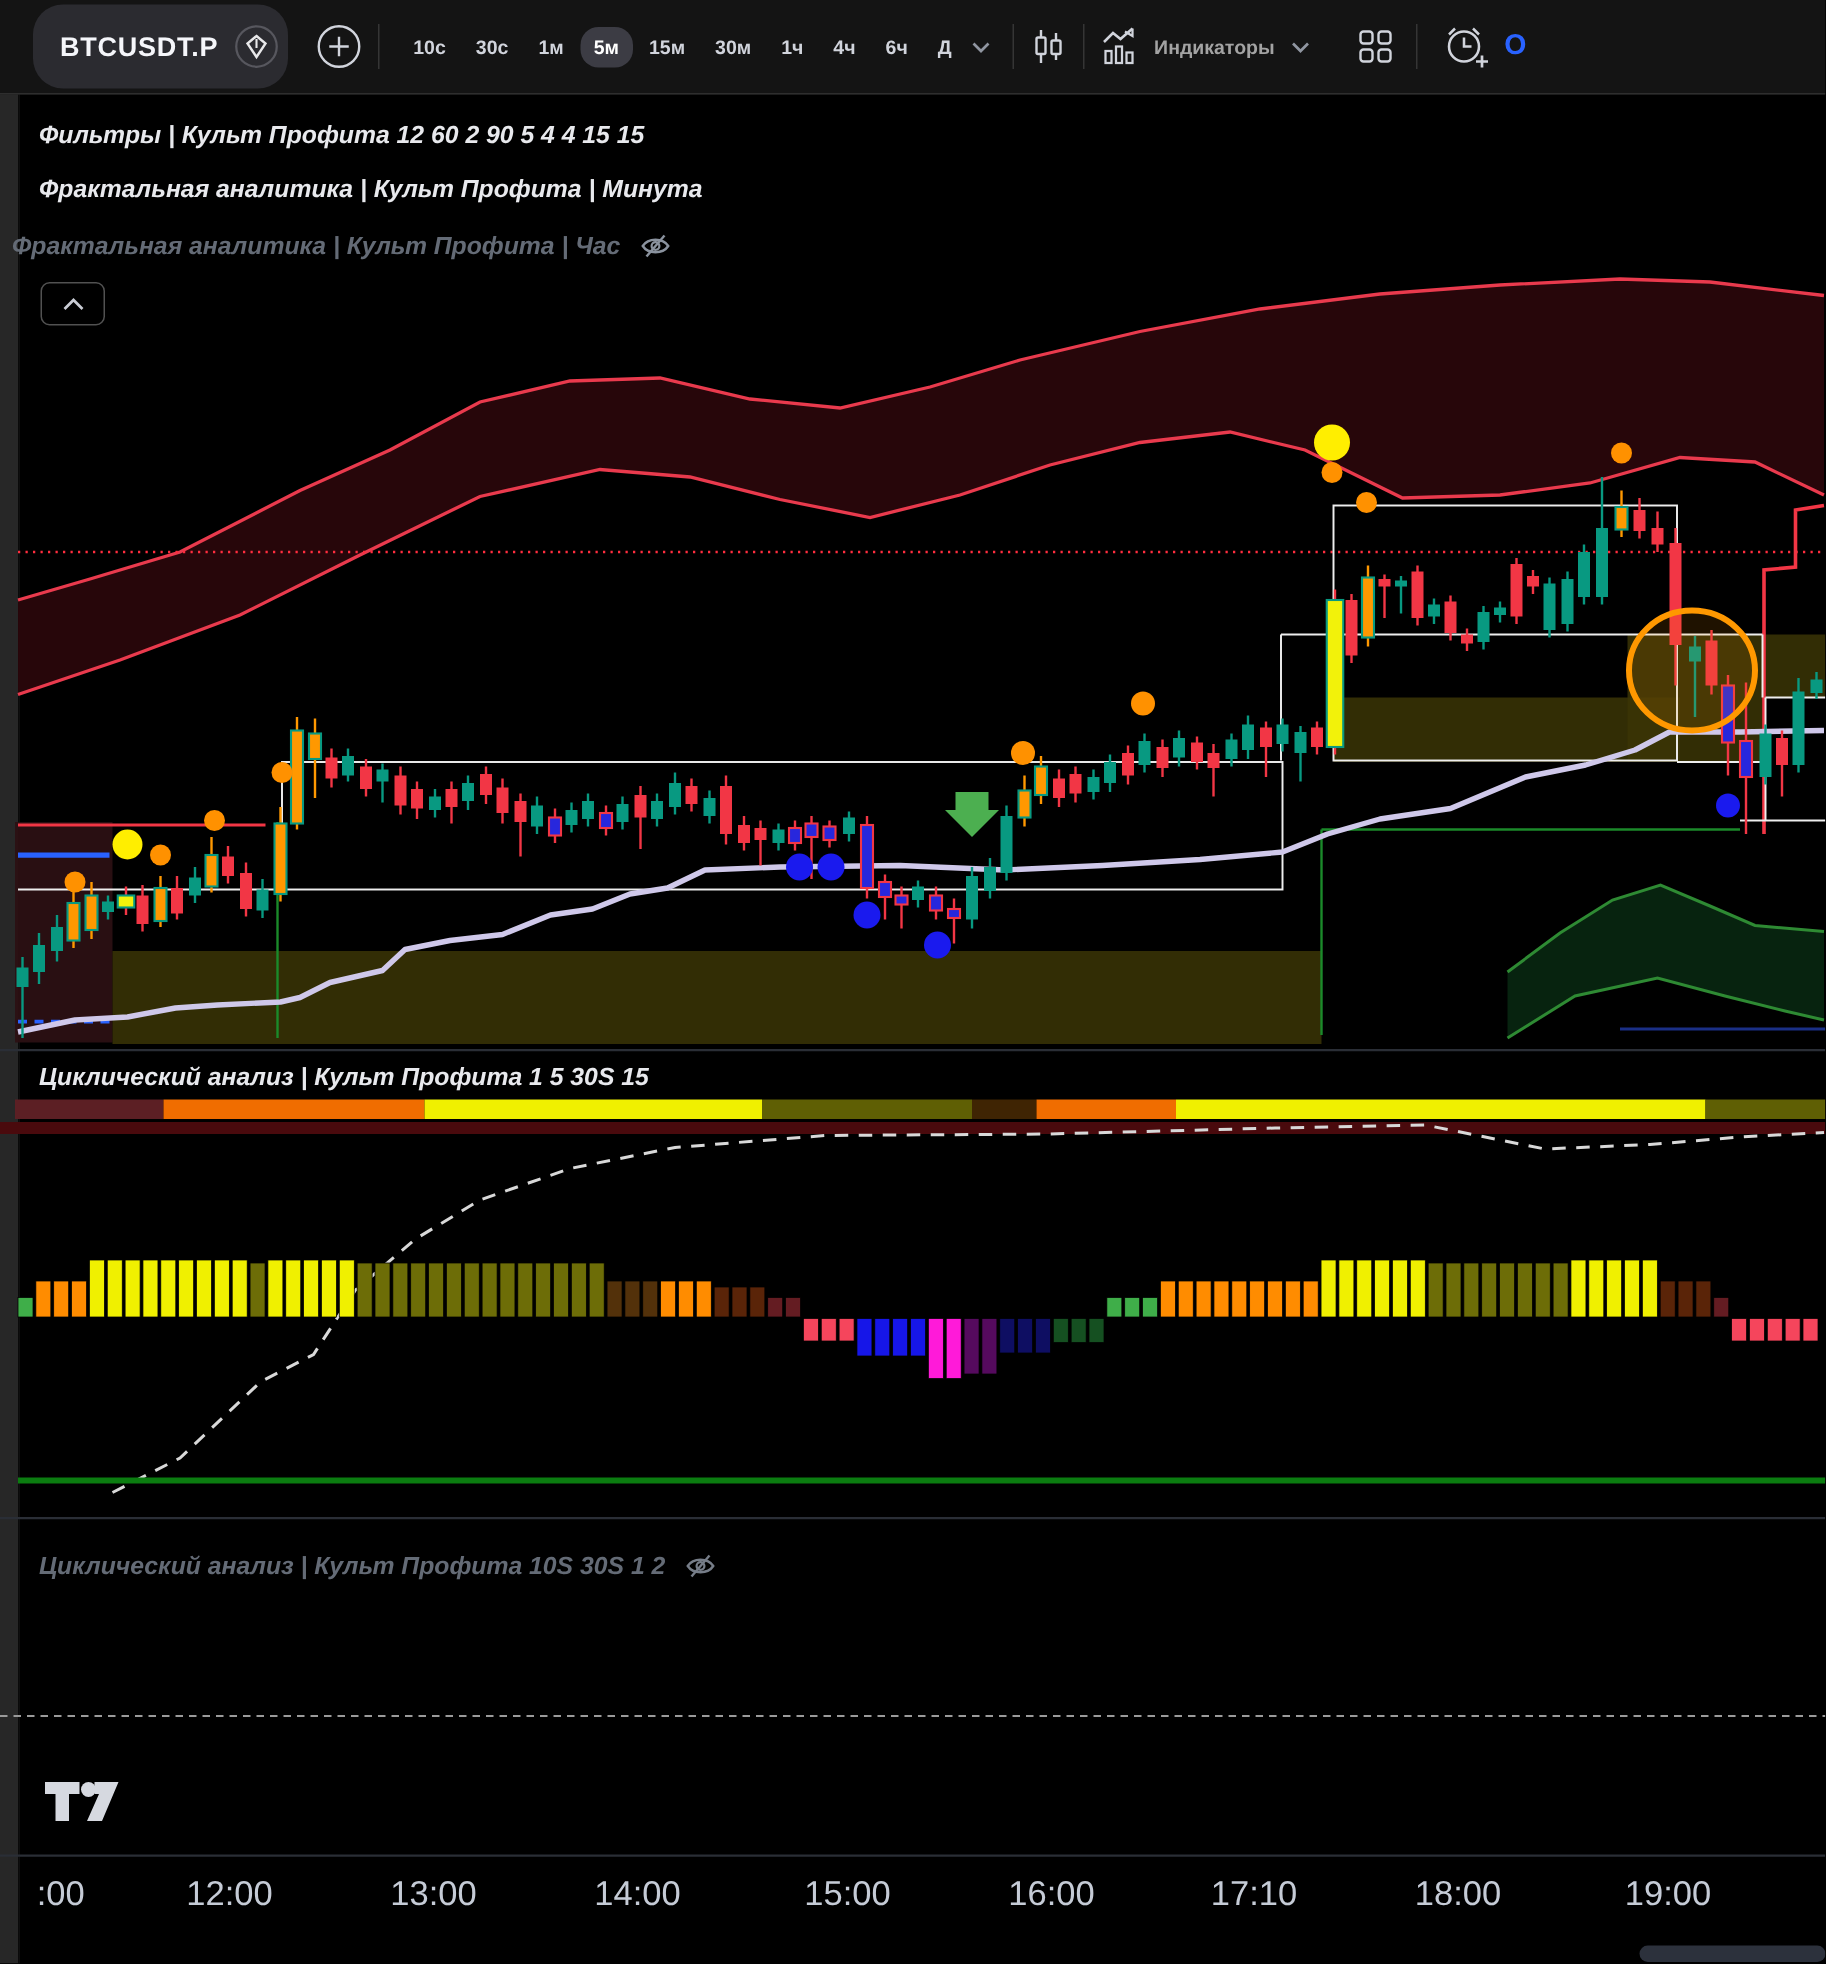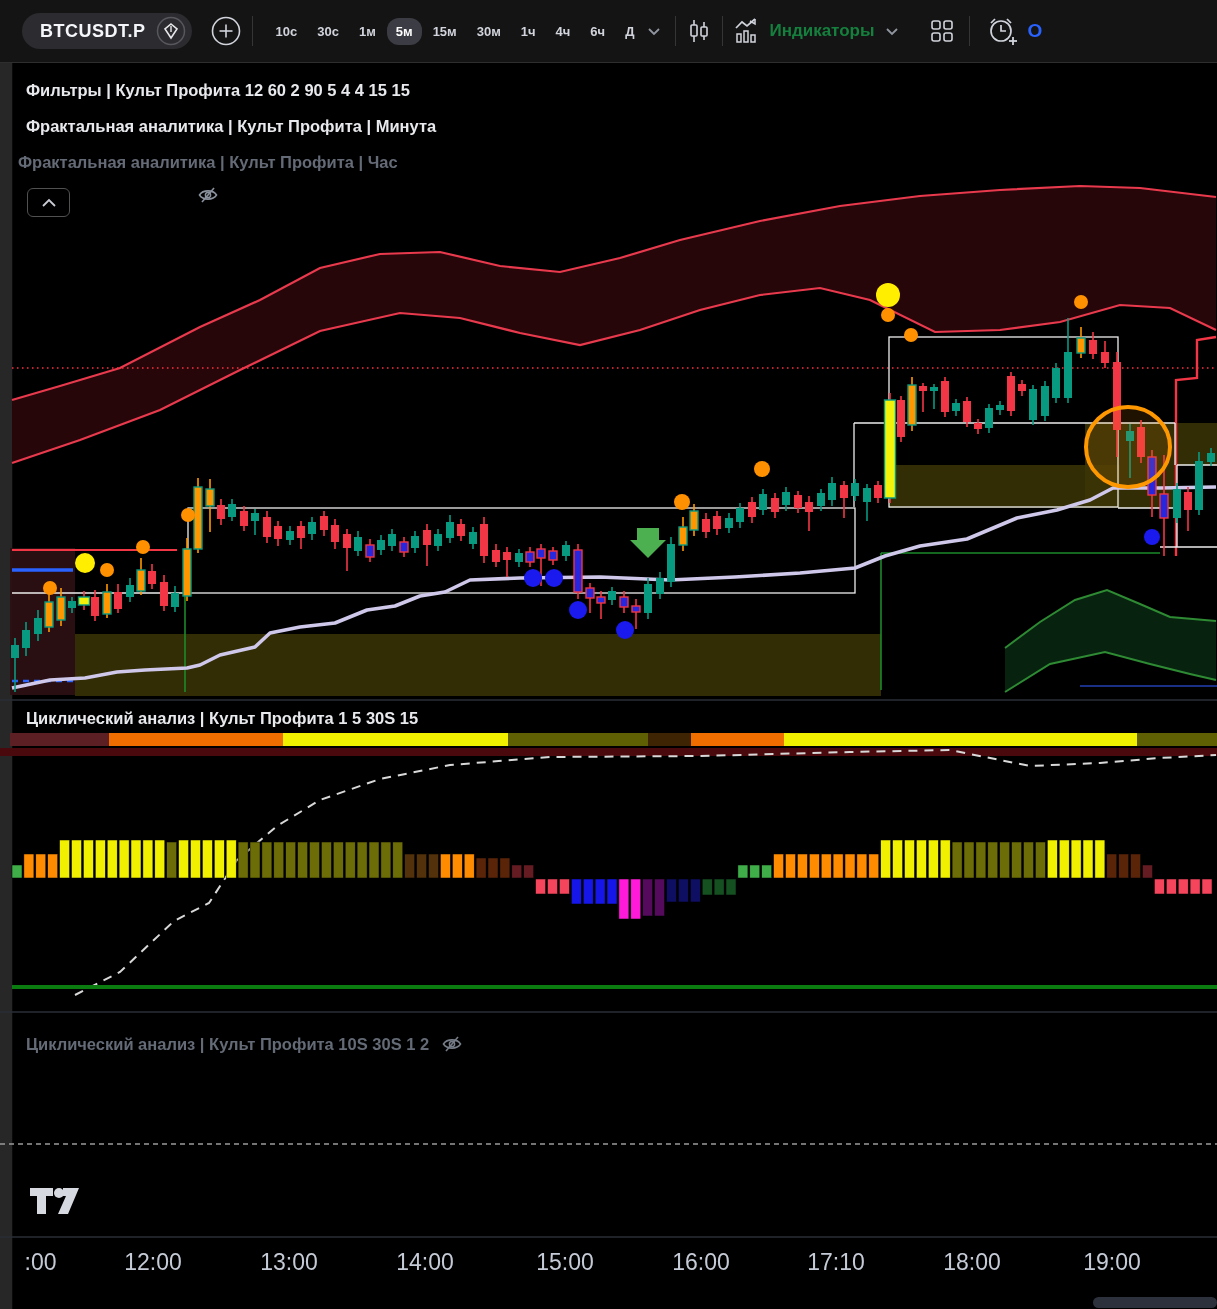--- a/index.html
+++ b/index.html
@@ -1,36 +1,36 @@
 <!DOCTYPE html>
 <html><head>
 <meta charset="utf-8">
 <style>
   html,body{margin:0;padding:0;background:#000;}
   body{width:1217px;height:1309px;position:relative;overflow:hidden;
        font-family:"Liberation Sans",sans-serif;-webkit-font-smoothing:antialiased;}
   
   .toolbar{position:absolute;left:0;top:0;width:1217px;height:62px;background:#141414;
            border-bottom:1px solid #2e2e2e;display:flex;align-items:center;z-index:30;}
-  .symbol-pill{margin-left:22px;height:36px;background:#2b2b30;border-radius:20px;
+  .symbol-pill{margin-left:22px;height:56px;background:#2b2b30;border-radius:20px;
                display:flex;align-items:center;padding:0 6px 0 18px;gap:10px;cursor:pointer;}
   .symbol-pill .sym{color:#f5f6fa;font-size:18px;font-weight:bold;letter-spacing:.5px;}
   .icon-btn{display:flex;align-items:center;justify-content:center;cursor:pointer;}
   .vsep{width:1px;height:30px;background:#353535;margin:0 10px;}
   .tf-row{display:flex;align-items:center;gap:2px;margin-left:4px;}
   .tf{color:#d1d4dc;font-size:13px;font-weight:bold;padding:6px 9px;border-radius:7px;cursor:pointer;}
   .tf.active{background:#3c3c44;color:#fff;border-radius:12px;}
   .chev{color:#9096a1;font-size:13px;padding:0 4px;cursor:pointer;}
-  .ind-label{color:#15803d;font-size:17px;font-weight:bold;margin:0 6px 0 8px;cursor:pointer;}
+  .ind-label{color:#a3a3a3;font-size:13px;font-weight:bold;margin:0 6px 0 8px;cursor:pointer;}
   .alerts-o{color:#2962ff;font-size:19px;font-weight:bold;margin-left:10px;}
   
   .left-rail{position:absolute;left:0;top:62px;width:12px;height:1247px;background:#272727;
              border-right:1px solid #0a0a0a;z-index:5;}
   
-  .ovl{position:absolute;z-index:20;white-space:nowrap;display:flex;align-items:center;gap:12px;}
+  .ovl{position:absolute;z-index:20;white-space:nowrap;display:flex;align-items:center;gap:12px;font-style:italic;}
   .t-white{color:#e8e9ed;font-size:16.5px;font-weight:bold;}
   .t-gray{color:#646b76;font-size:16.5px;font-weight:bold;}
   .collapse-btn{position:absolute;left:27px;top:188px;width:41px;height:27px;border:1px solid #515151;
                 border-radius:6px;display:flex;align-items:center;justify-content:center;z-index:20;cursor:pointer;}
   
   .time-axis{position:absolute;left:0;top:1238px;width:1217px;height:60px;z-index:20;cursor:ew-resize;}
   .time-label{position:absolute;top:11px;transform:translateX(-50%);color:#c5cbd6;font-size:23px;}
   .scroll-handle{position:absolute;left:1093px;top:1297px;width:124px;height:11px;border-radius:6px;
                  background:#2c313c;z-index:25;cursor:pointer;}
   svg#chart-svg{position:absolute;left:0;top:0;z-index:10;}
@@ -734,21 +734,21 @@
 </div>
 
 <div class="left-rail"></div>
 
 <div class="ovl" style="left:26px;top:81px;">
   <span class="t-white">Фильтры | Культ Профита 12 60 2 90 5 4 4 15 15</span>
 </div>
 <div class="ovl" style="left:26px;top:117px;">
   <span class="t-white">Фрактальная аналитика | Культ Профита | Минута</span>
 </div>
-<div class="ovl" style="left:18px;top:153px;flex-direction:column;">
+<div class="ovl" style="left:8px;top:153px;">
   <span class="t-gray">Фрактальная аналитика | Культ Профита | Час</span>
   <span style="display:flex">
     <svg width="22" height="22" viewBox="0 0 22 22">
       <path d="M2.5 11 C6 5.5,16 5.5,19.5 11 C16 16.5,6 16.5,2.5 11 Z" fill="none" stroke="#8a929e" stroke-width="1.6"></path>
       <circle cx="11" cy="11" r="2.6" fill="none" stroke="#8a929e" stroke-width="1.5"></circle>
       <line x1="5" y1="18" x2="17" y2="4" stroke="#8a929e" stroke-width="1.6"></line>
     </svg>
   </span>
 </div>
 <div class="collapse-btn">

